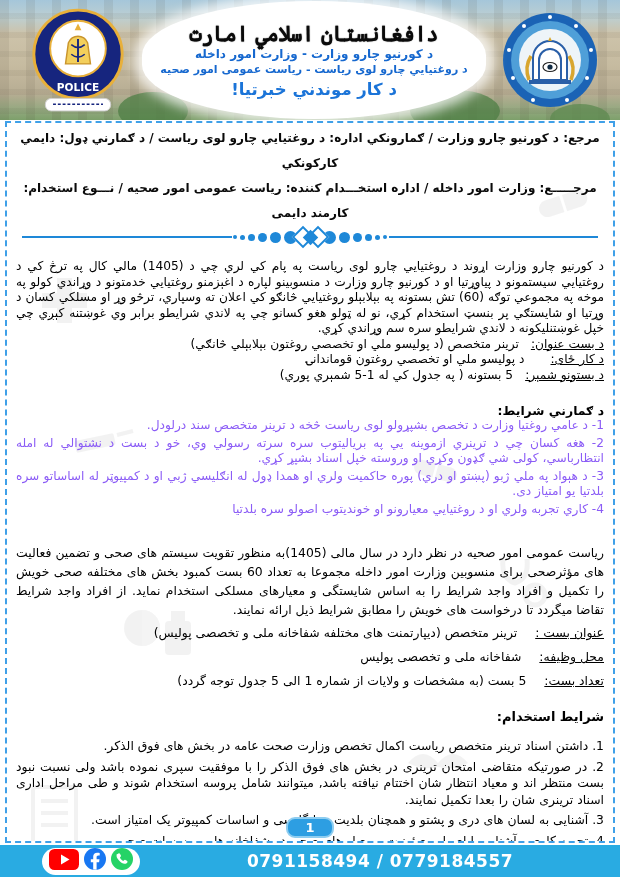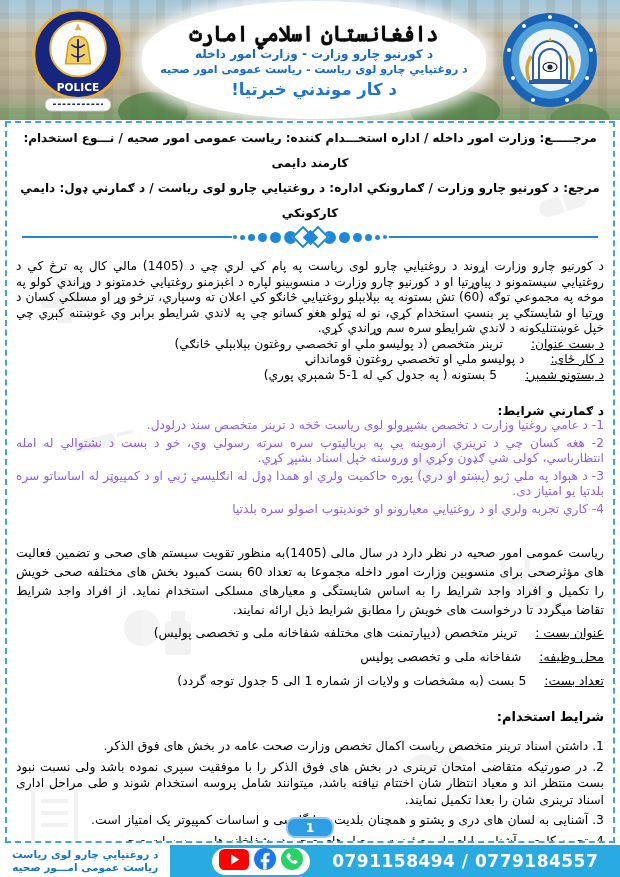--- a/index.html
+++ b/index.html
@@ -46,21 +46,21 @@
   .d-line { flex:1; height:2px; background:#1e88d8; }
   .dot { border-radius:50%; background:#1e88d8; margin:0 1.5px; flex:0 0 auto; }
   .dz1{width:4px;height:4px;} .dz2{width:5px;height:5px;} .dz3{width:7px;height:7px;}
   .dz4{width:9px;height:9px;} .dz5{width:11px;height:11px;} .dz6{width:13px;height:13px;}
   .diam { width:16px; height:16px; border:2px solid #1e88d8; transform:rotate(45deg); margin:0 -4px; flex:0 0 auto; background:#fff; }
   .diam.fill { width:11px; height:11px; background:#1e88d8; border:none; z-index:2; margin:0 -2px; }
 
   
   .para-ps { font-size:12.2px; line-height:15.5px; text-align:justify; color:#000; margin-top:14px; }
   .detail-ps { font-size:12.2px; line-height:15.6px; color:#000; }
-  .detail-ps .lbl { text-decoration:underline; margin-left:28px; }
+  .detail-ps .lbl { text-decoration:underline; margin-left:12px; }
   .cond-heading-ps { font-weight:bold; font-size:12.4px; color:#000; margin-top:20px; }
   .cond-ps { font-size:12.2px; line-height:15.5px; text-align:justify; color:#8b5cf6; margin-bottom:2px; }
 
   
   .para-da { font-size:12.4px; line-height:19px; text-align:justify; color:#000; margin-top:26px; }
   .detail-da { font-size:12.4px; line-height:21px; color:#000; display:flex; gap:18px; margin-top:3px; }
   .detail-da .lbl { text-decoration:underline; flex:0 0 auto; }
   .cond-heading-da { font-weight:bold; font-size:13px; color:#000; margin:18px 0 14px; }
   .cond-da { font-size:12.4px; line-height:16.5px; text-align:justify; color:#000; margin-bottom:4px; }
 
@@ -188,22 +188,22 @@
     <span class="wm" style="top:330px; right:150px;">
       <svg width="55" height="35" viewBox="0 0 60 40">
           <rect x="5" y="12" width="50" height="17" rx="8.5" transform="rotate(15 30 20)" fill="#555"></rect>
           <line x1="30" y1="8" x2="30" y2="33" stroke="#fff" stroke-width="3" transform="rotate(15 30 20)"></line>
         </svg>
     </span>
 
     <div class="content-inner">
 
       <div>
+        <div class="ref-line">مرجع: د کورنیو چارو وزارت  /  ګمارونکي اداره: د روغتیایي چارو لوی ریاست  /  د ګمارني ډول: دایمي کارکونکي</div>
         <div class="ref-line">مرجـــــع: وزارت امور داخله  /  اداره استخـــدام کننده: ریاست عمومی امور صحیه  /  نـــوع استخدام: کارمند دایمی</div>
-        <div class="ref-line">مرجع: د کورنیو چارو وزارت  /  ګمارونکي اداره: د روغتیایي چارو لوی ریاست  /  د ګمارني ډول: دایمي کارکونکي</div>
       </div>
 
       <div class="divider">
         <span class="d-line"></span>
         <span class="dot dz1"></span>
           <span class="dot dz2"></span>
           <span class="dot dz3"></span>
         <span class="dot dz4"></span>
           <span class="dot dz5"></span>
           <span class="dot dz6"></span>
@@ -257,24 +257,20 @@
       <div class="cond-da">2. در صورتیکه متقاضی امتحان ترینری در بخش های فوق الذکر را با موفقیت سپری نموده باشد ولی نسبت نبود بست منتظر اند و معیاد انتظار شان اختتام نیافته باشد, میتوانند شامل پروسه استخدام شوند و طی مراحل اداری اسناد ترینری شان را بعدا تکمیل نمایند.</div>
       <div class="cond-da">3. آشنایی به لسان های دری و پشتو و همچنان بلدیت به انگلیسی و اساسات کمپیوتر یک امتیاز است.</div>
       <div class="cond-da">4. تجربه کاری و آشنایی با اصول مصئونیت و معیار های صحی در شفاخانه ها و موسسات صحی.</div>
 
     </div>
 
     <div class="page-badge">1</div>
   </div>
 
   <div class="footer">
-    <div class="footer-org">
-      <div class="org-line">د روغتیايي چارو لوی ریاست</div>
-      <div class="org-line">ریاست عمومی امـــور صحیه</div>
-    </div>
     <div class="social-pill">
       <span>
         <svg width="30" height="21" viewBox="0 0 30 21">
             <rect width="30" height="21" rx="5.5" fill="#ff0000"></rect>
             <path d="M12 5.5 L20.5 10.5 L12 15.5 Z" fill="#ffffff"></path>
           </svg>
       </span>
       <span>
         <svg width="22" height="22" viewBox="0 0 22 22">
             <circle cx="11" cy="11" r="11" fill="#1877f2"></circle>

